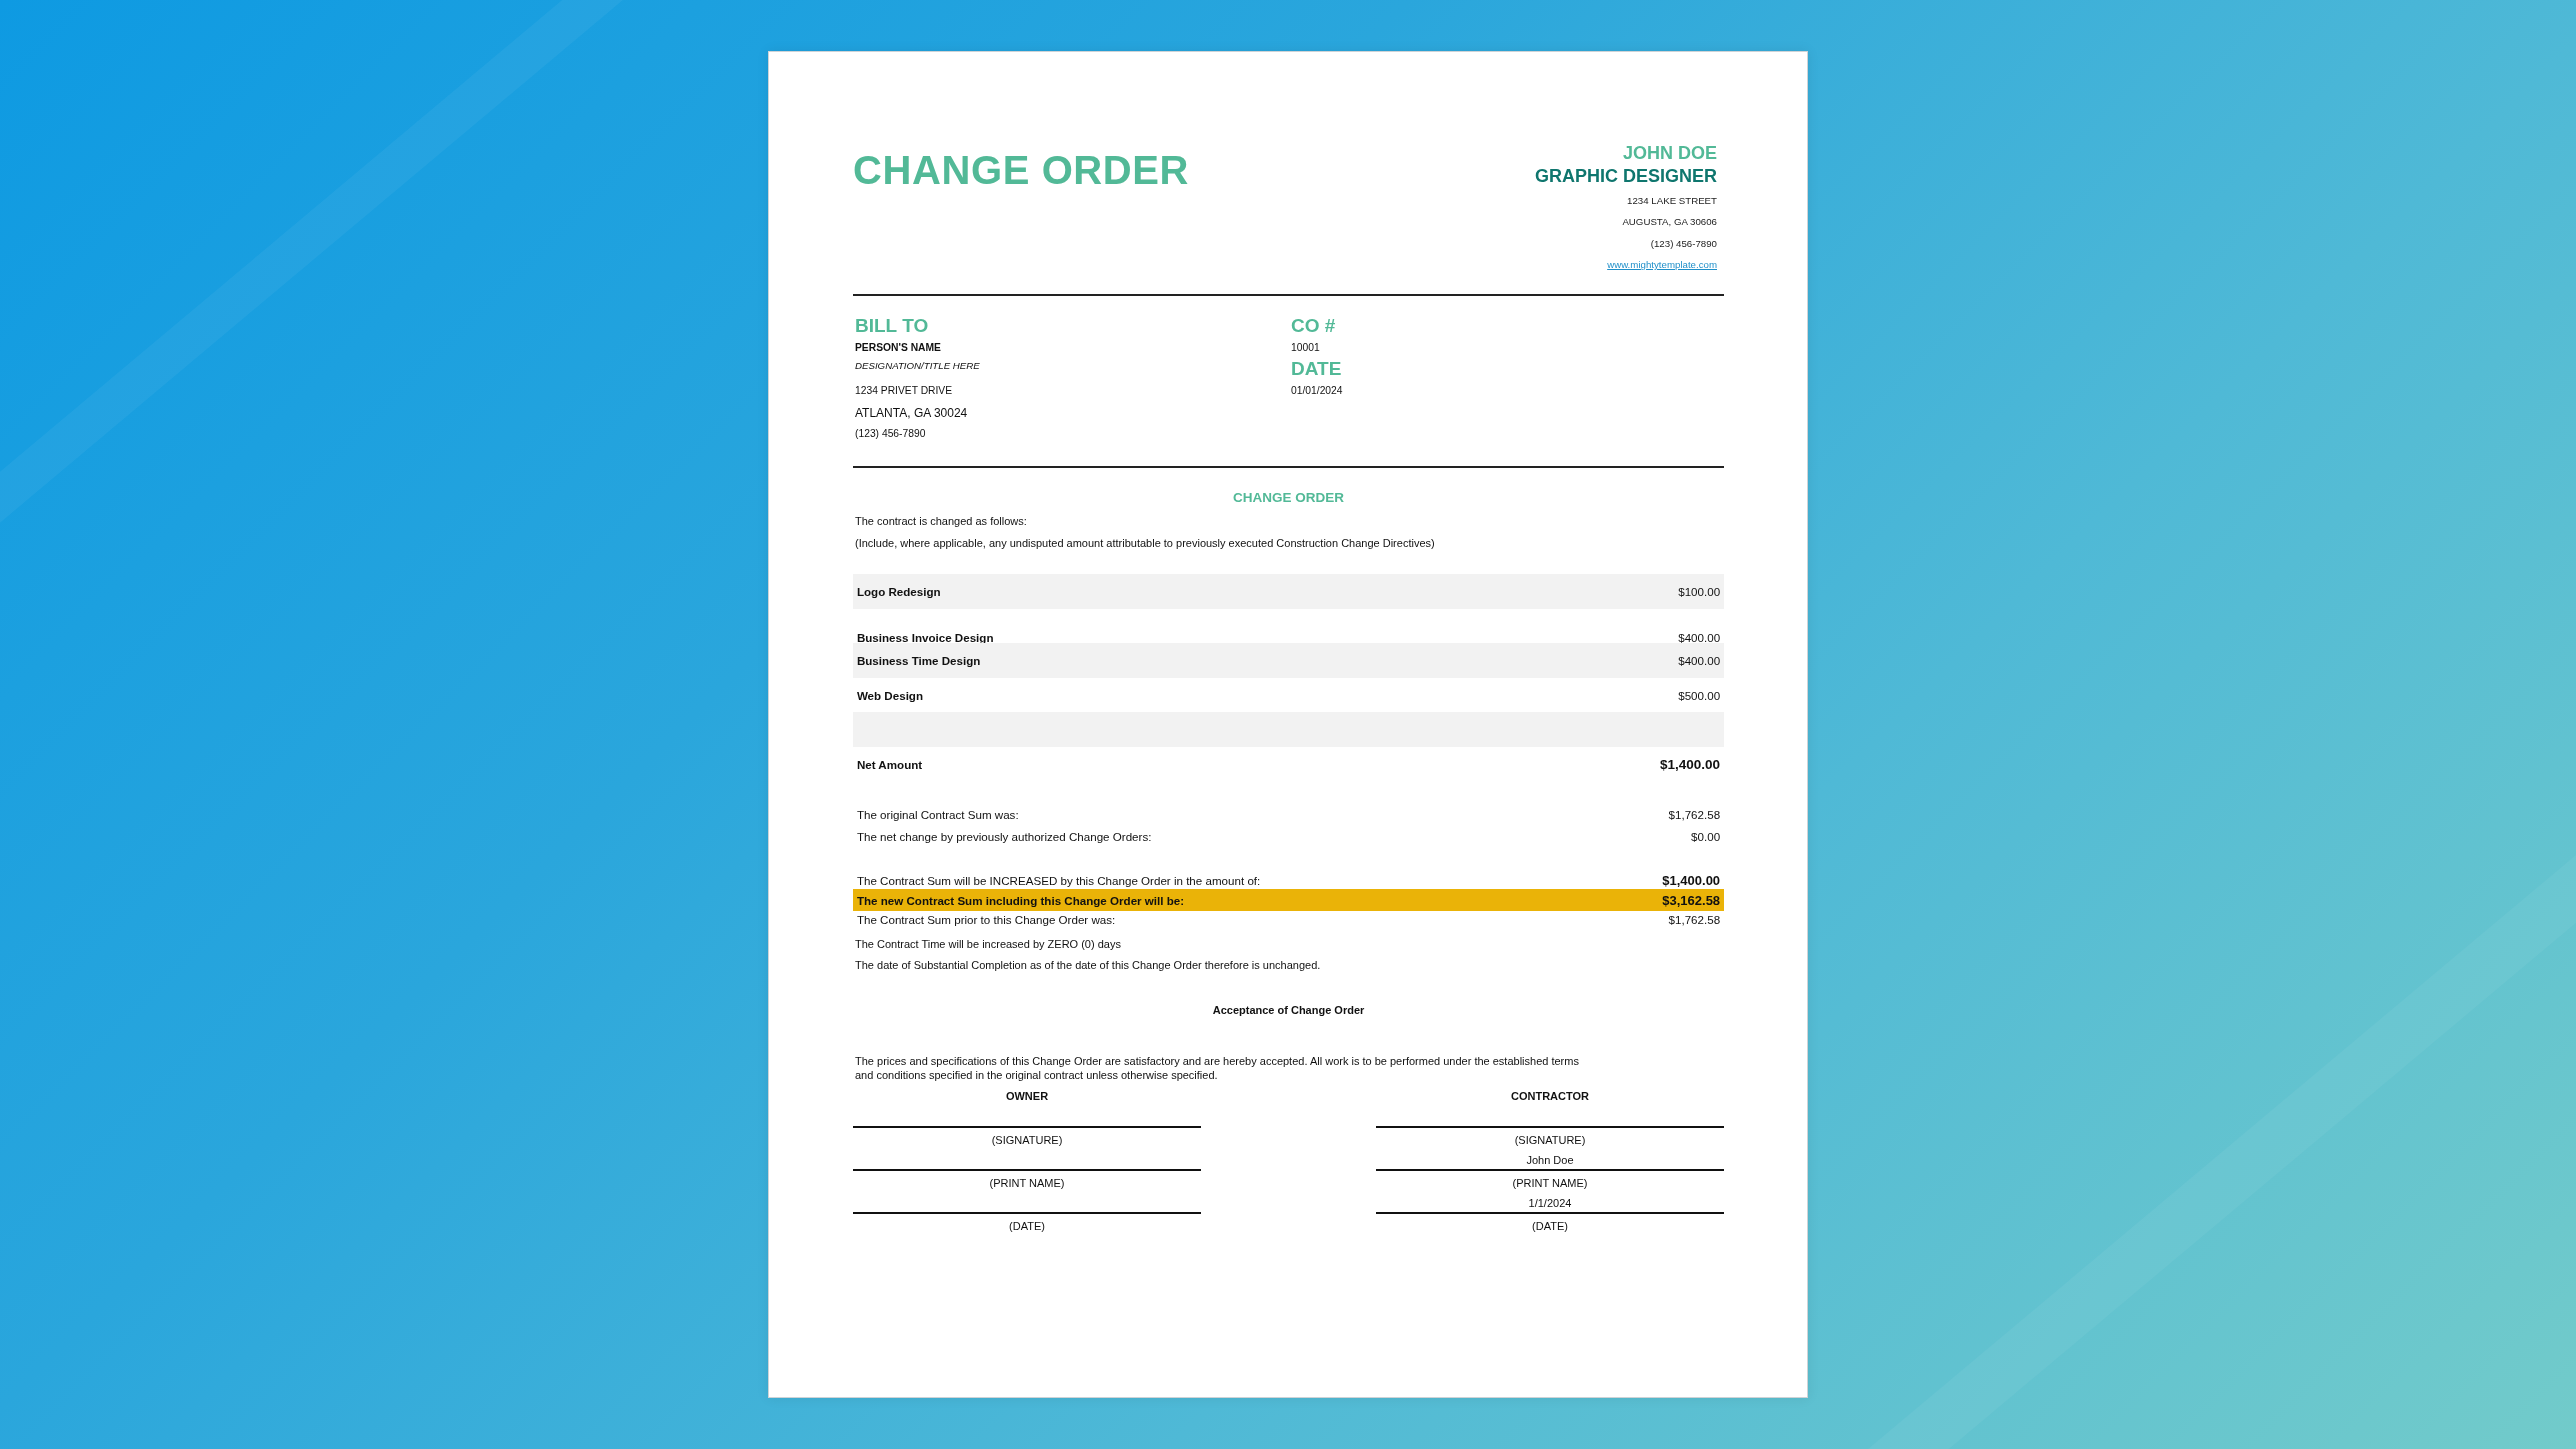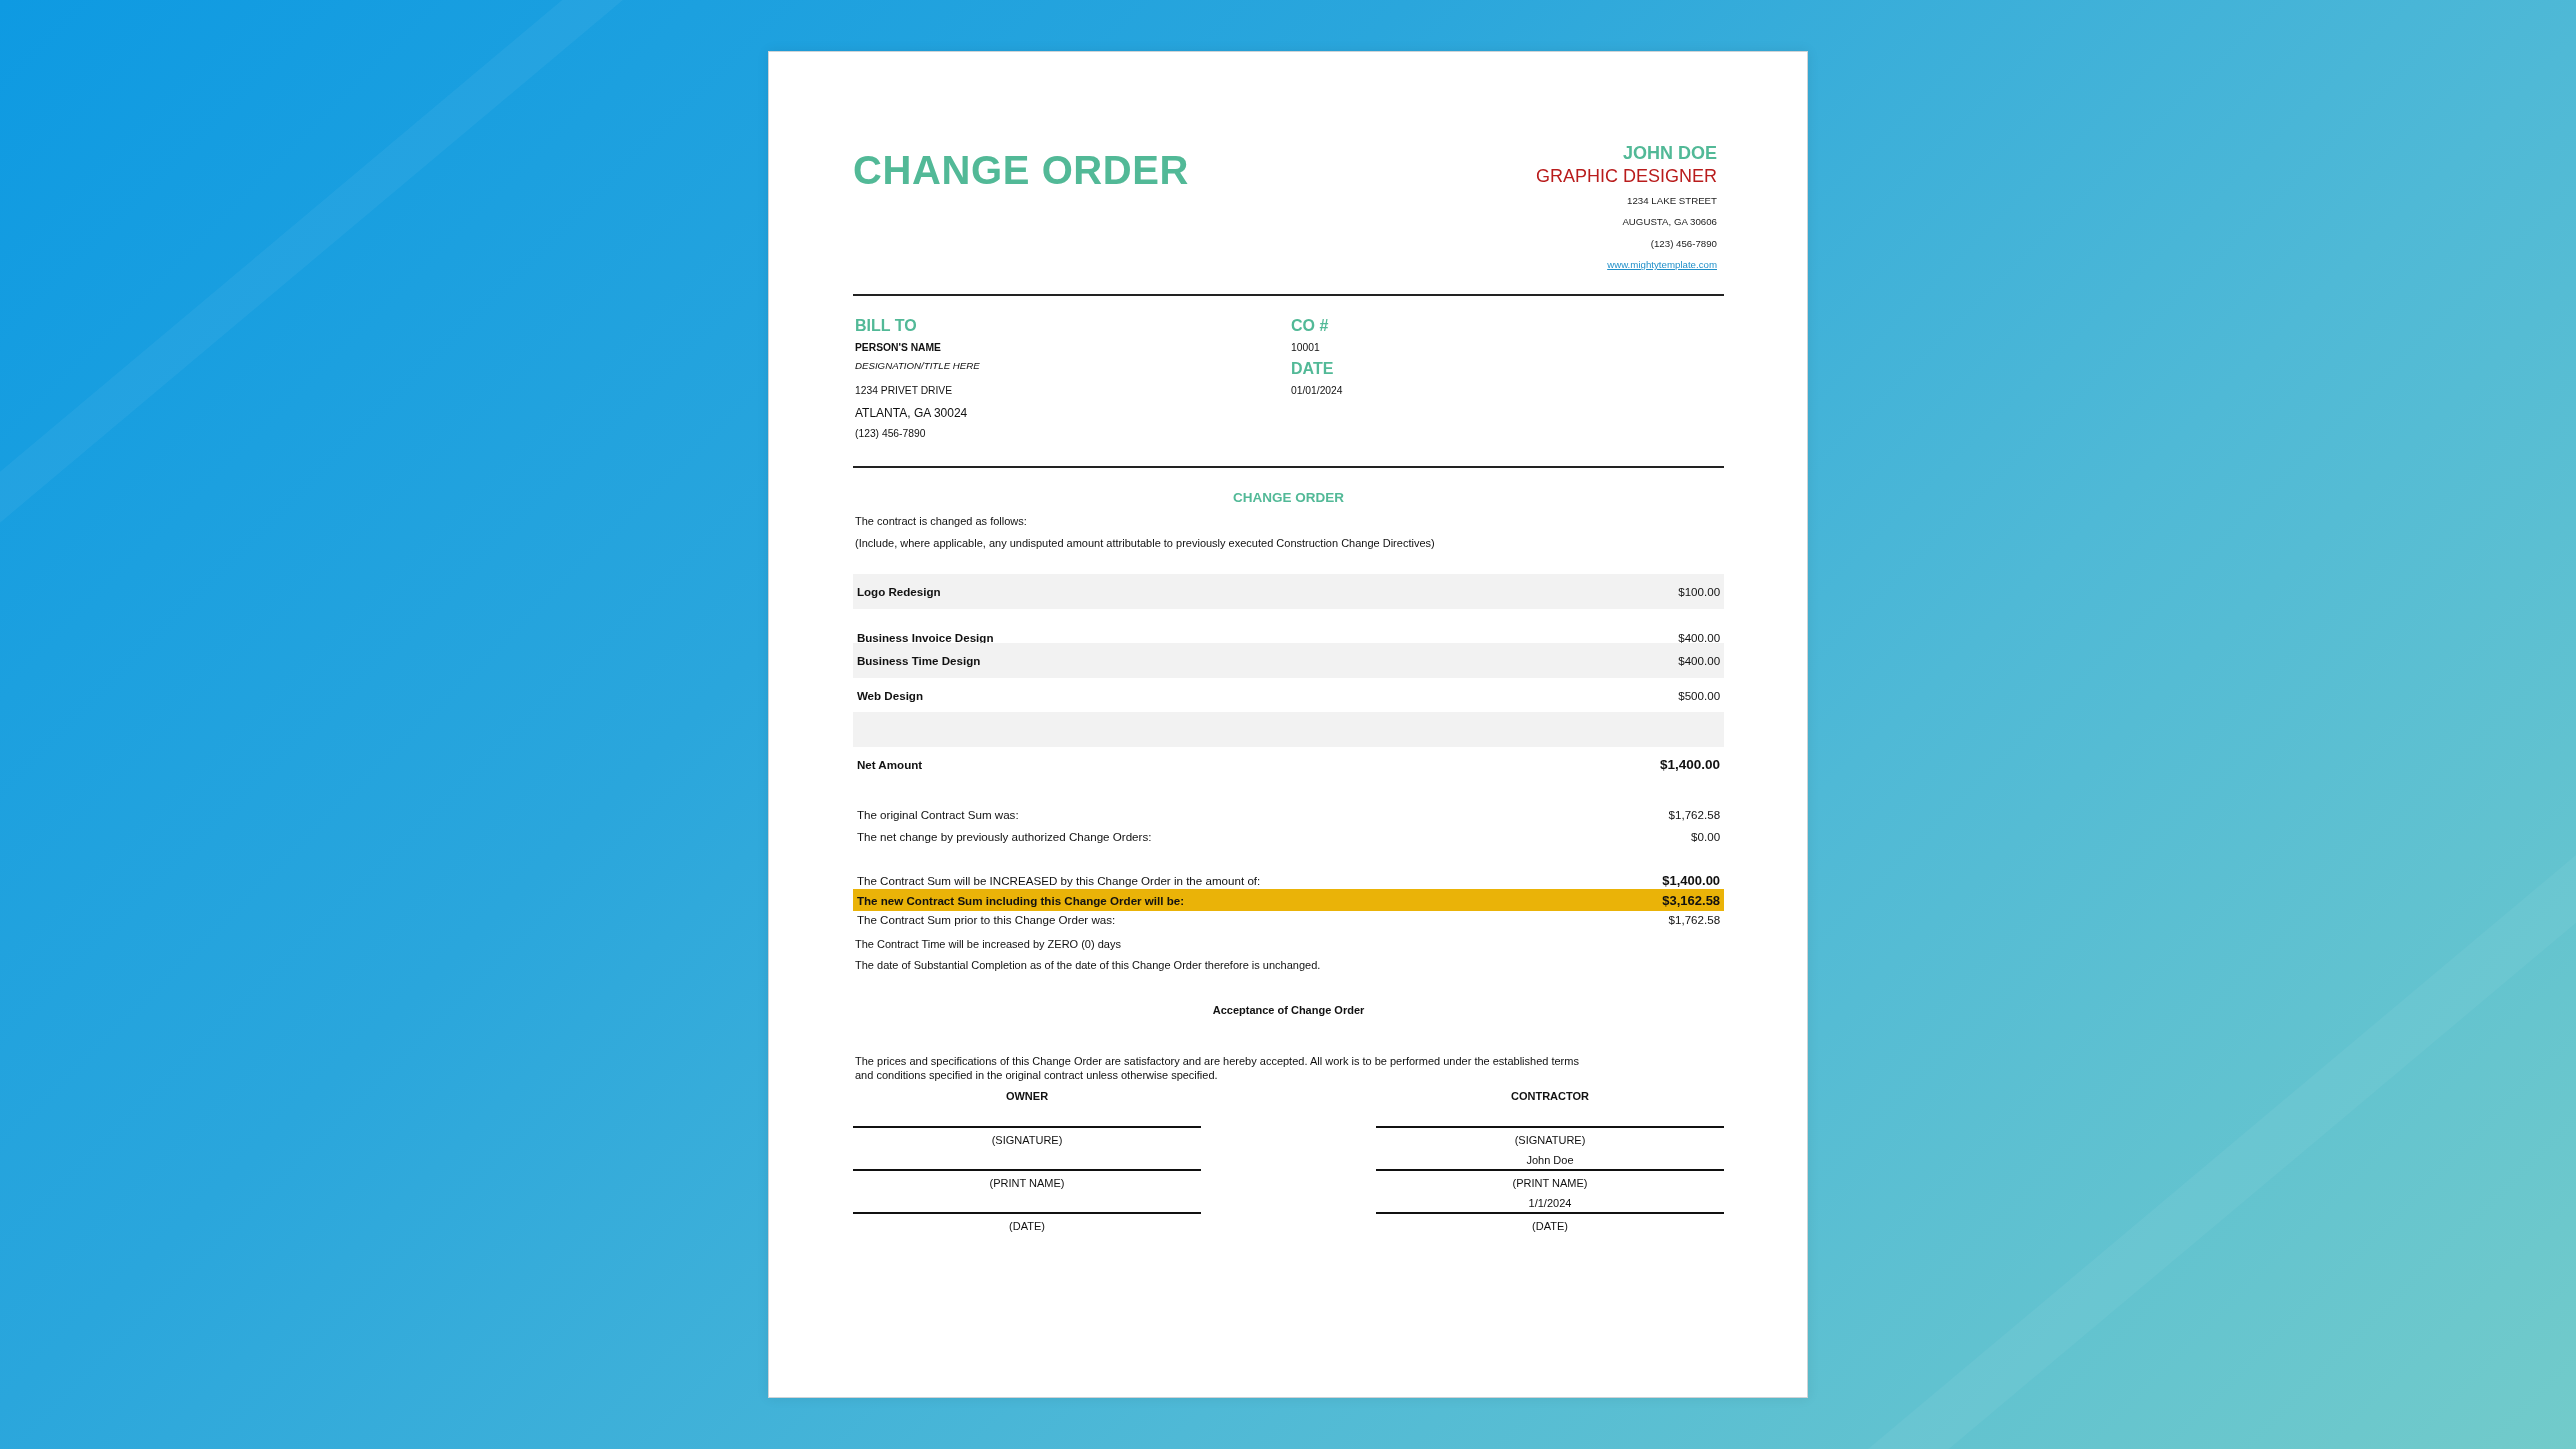--- a/index.html
+++ b/index.html
@@ -13,25 +13,25 @@
   .page {
     position:absolute; left:768px; top:51px; width:1040px; height:1347px;
     background:#fff; box-sizing:border-box; border:1.9px solid #cfd3d6;
     box-shadow: 0 0 11.6px rgba(0,0,0,0.08);
   }
   .abs { position:absolute; white-space:nowrap; }
   .teal { color:#52B997; }
   .title { left:84px; top:95px; font-size:40px; font-weight:bold; letter-spacing:0.6px; line-height:46px; }
   .right { right:90px; text-align:right; }
   .jd { top:91px; font-size:18px; font-weight:bold; line-height:20.6px; }
-  .gd { top:113px; font-size:18px; font-weight:normal; line-height:22px; color:#b91c1c; }
+  .gd { top:113px; font-size:18px; font-weight:bold; line-height:22px; color:#0f766e; }
   .small { font-size:9.7px; line-height:13px; color:#222; }
   .link { color:#1f8fc9; text-decoration:underline; }
   .hr { position:absolute; left:84px; width:871px; height:1.9px; background:#222; }
-  .label { font-size:16px; font-weight:bold; line-height:18px; }
+  .label { font-size:19px; font-weight:bold; line-height:18px; }
   .txt { font-size:11px; line-height:14px; color:#111; }
   .it { font-style:italic; font-size:9.7px; }
   .center { left:84px; width:871px; text-align:center; }
   .row { position:absolute; left:84px; width:871px; height:35px; display:flex; align-items:center; justify-content:space-between; box-sizing:border-box; padding:0 3.9px; font-size:11.6px; }
   .row.gray { background:#F2F2F2; }
   .row .name { font-weight:bold; }
   .row .amt { }
   .row.net .amt { font-weight:bold; font-size:13.5px; }
   .srow { position:absolute; left:84px; width:871px; height:22px; display:flex; align-items:center; justify-content:space-between; box-sizing:border-box; padding:0 3.9px; font-size:11.6px; }
   .srow .b { font-weight:bold; font-size:13px; }

